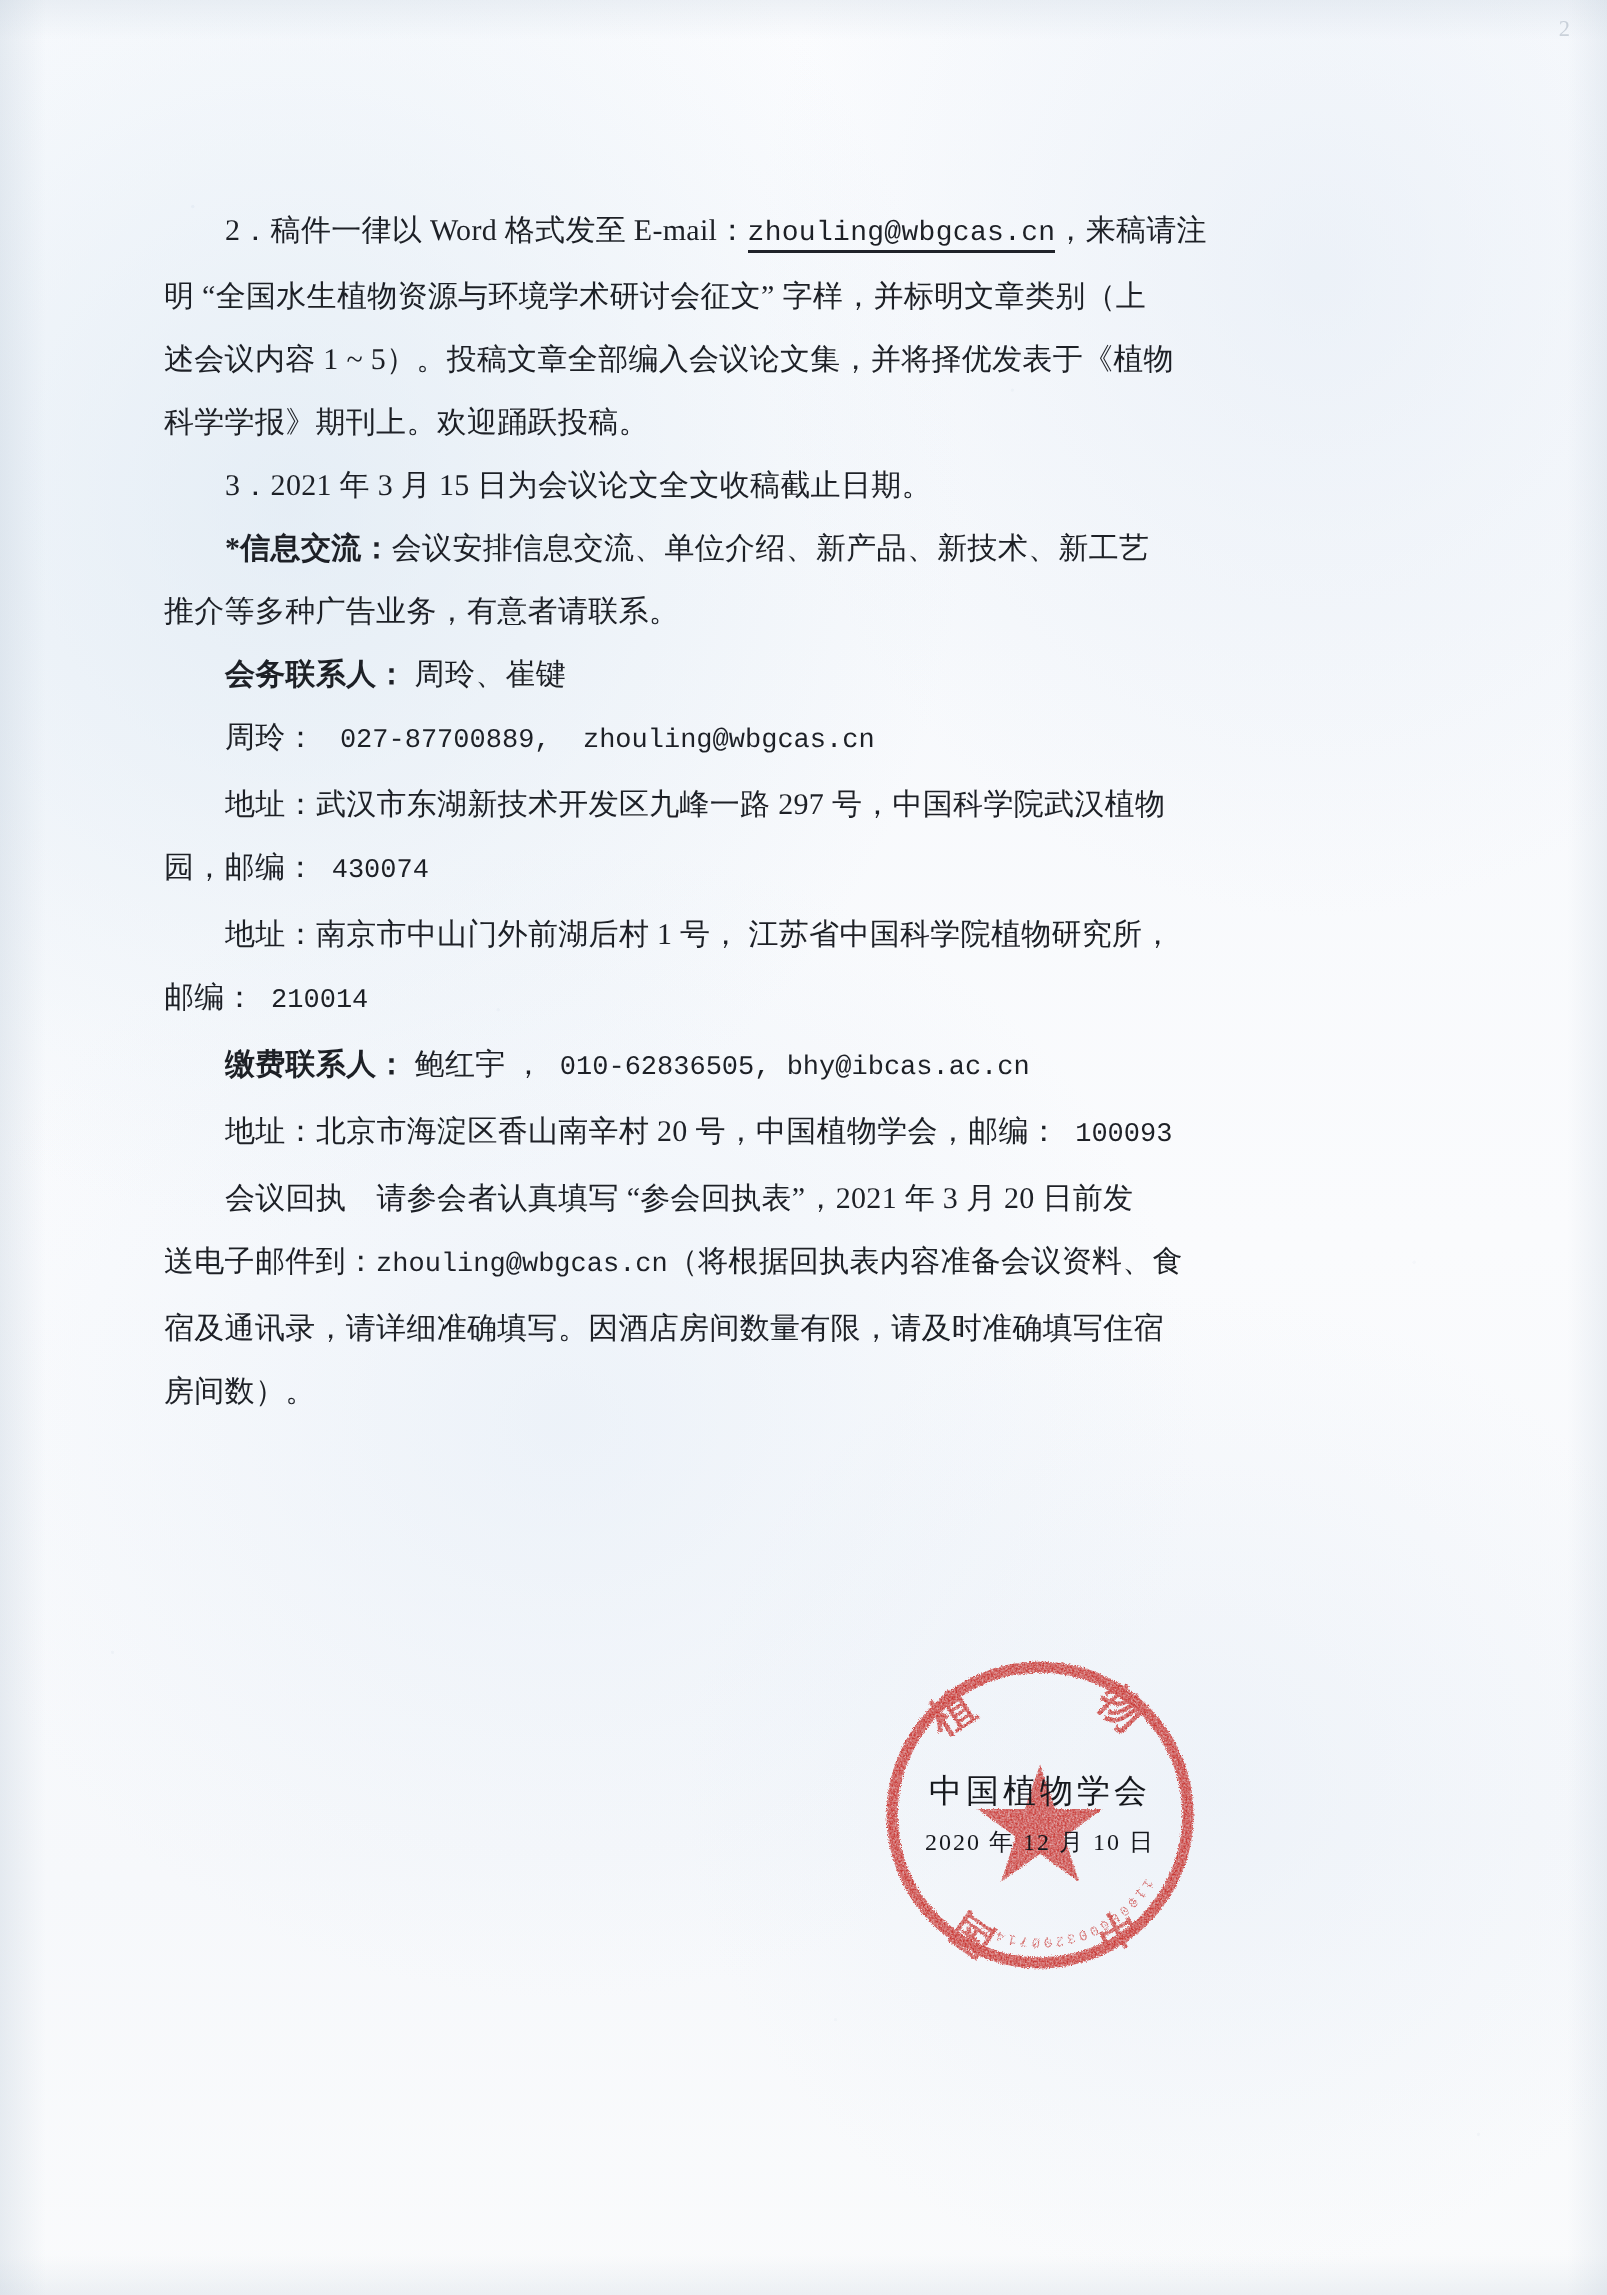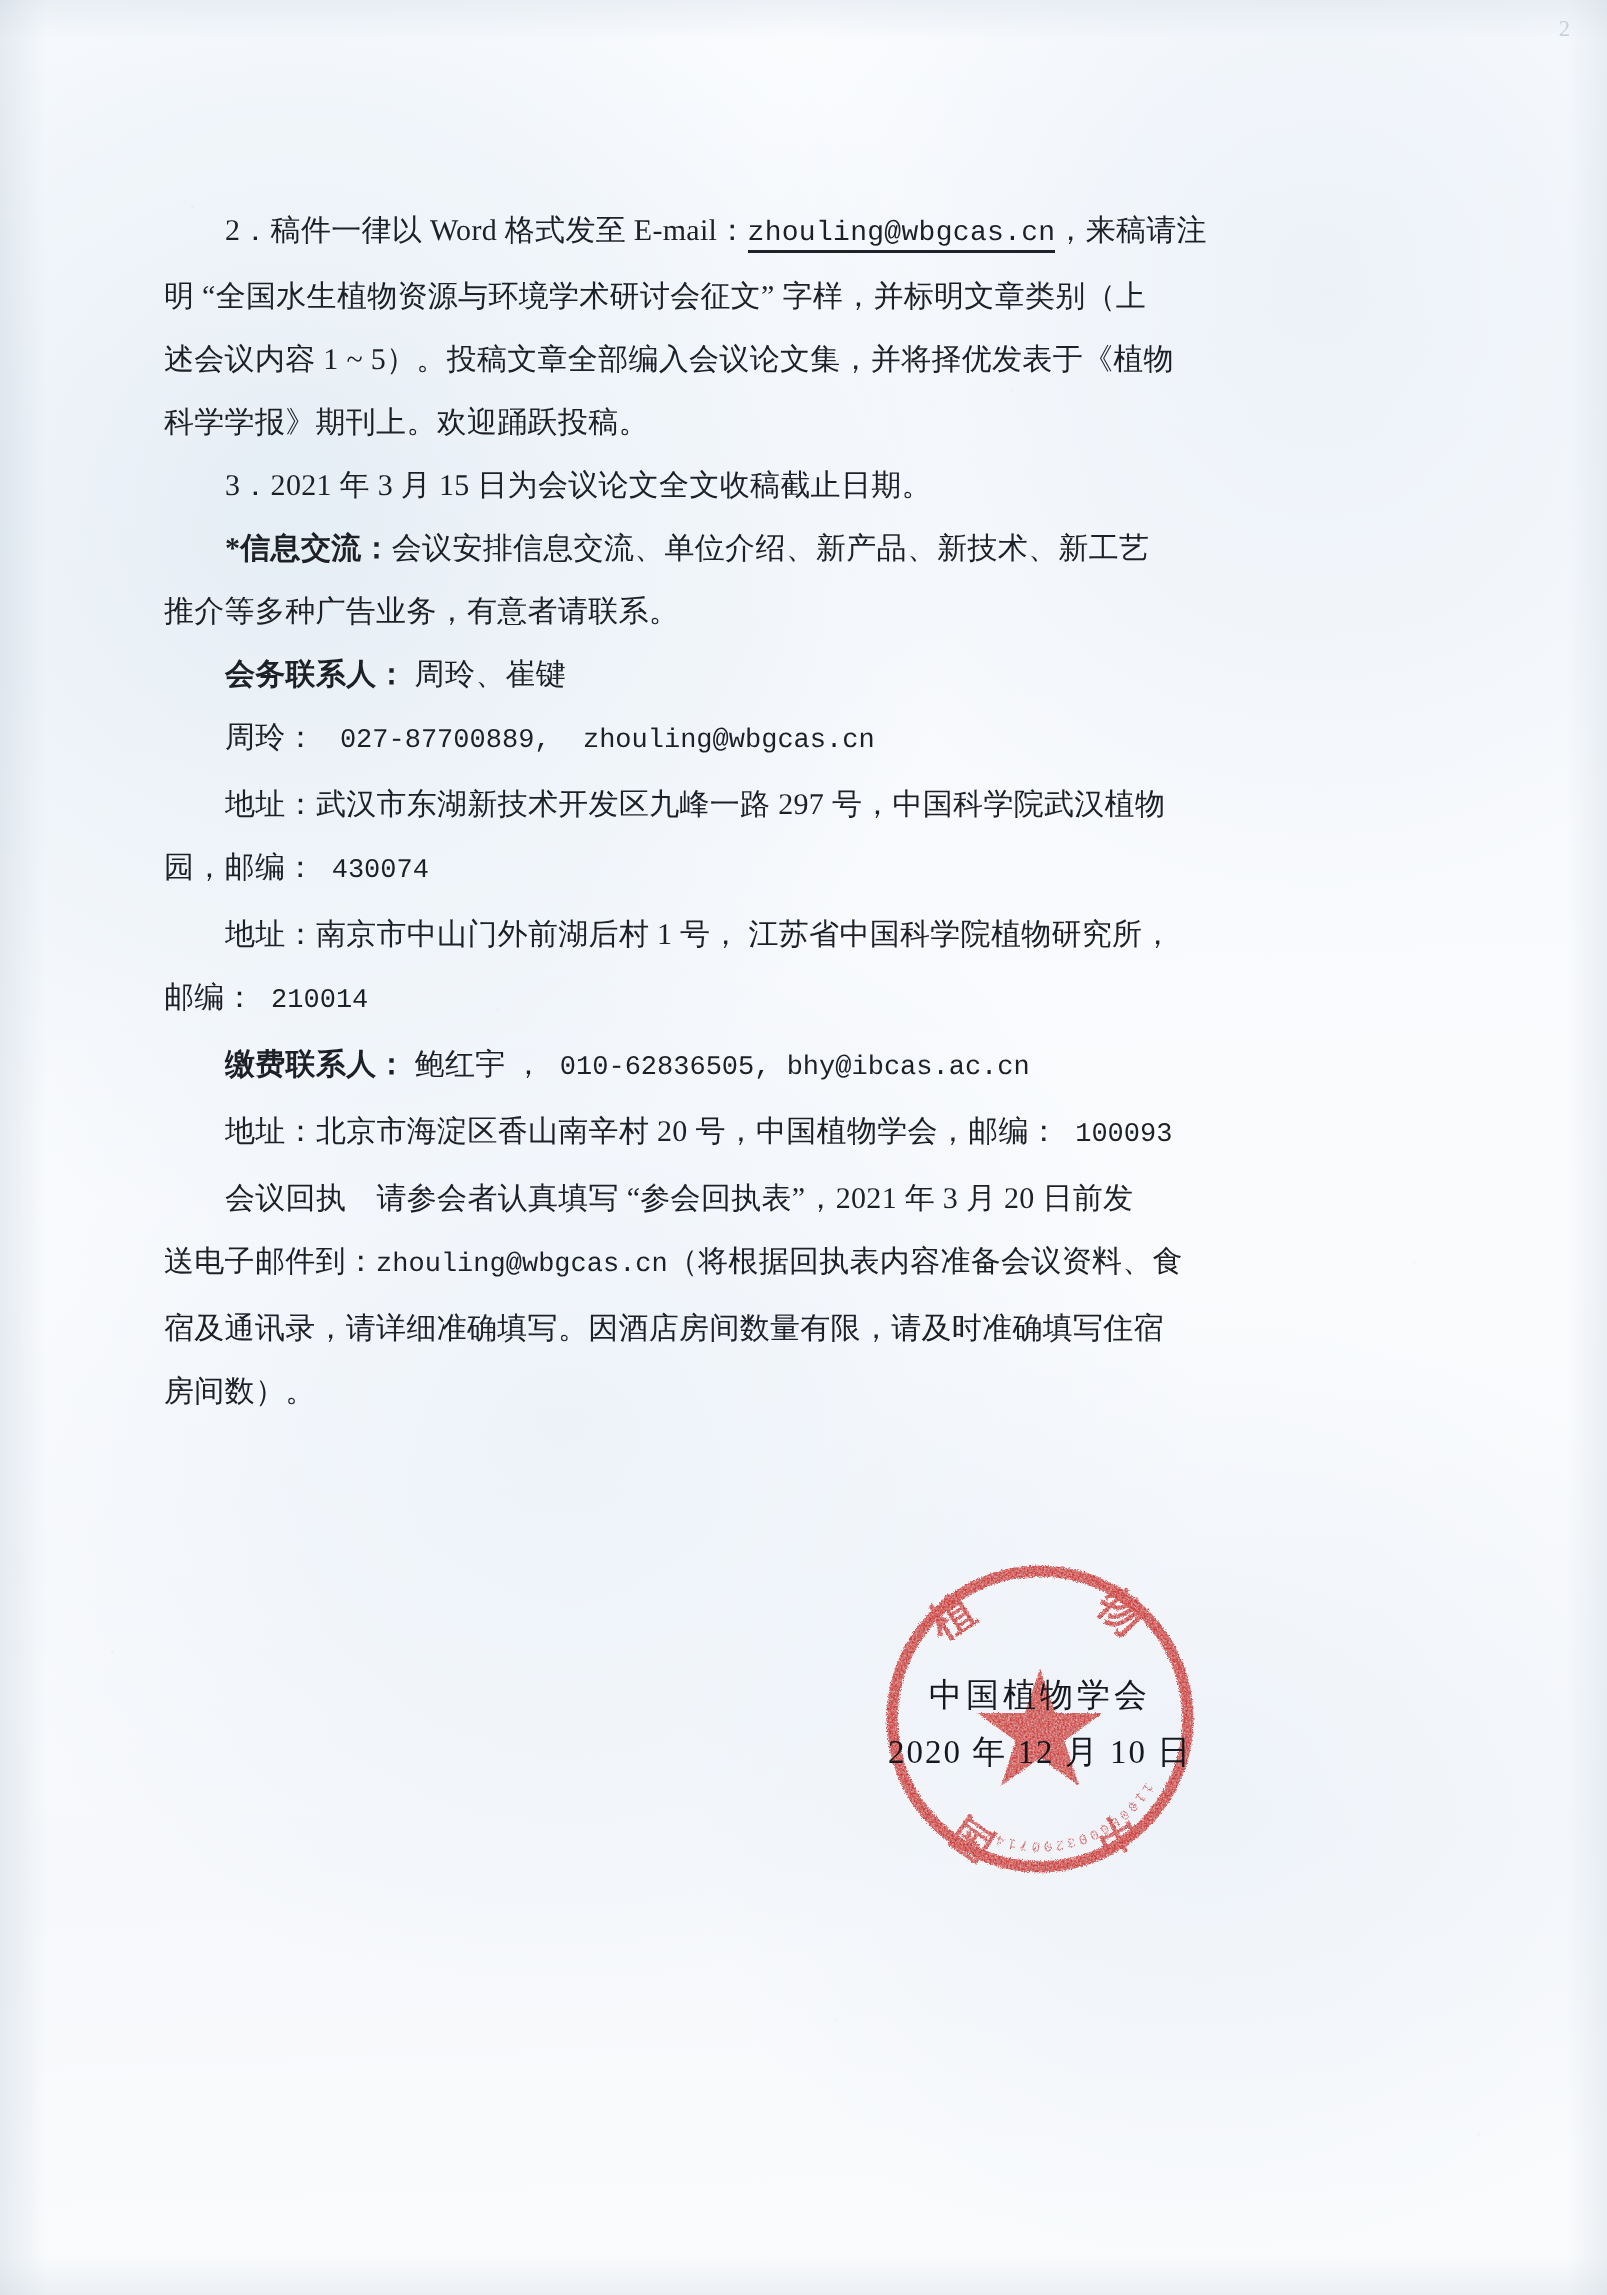--- a/index.html
+++ b/index.html
@@ -85,21 +85,21 @@
     font-family: "Liberation Mono", "DejaVu Sans Mono", monospace;
     font-size: 28px;
     border-bottom: 3.3px solid #20232a;
     padding-bottom: 1.3px;
   }
 
   
   .seal-wrap {
     position: absolute;
     left: 865px;
-    top: 1544px;
+    top: 1640px;
     width: 350px;
     height: 350px;
   }
   .seal-svg { width: 100%; height: 100%; display:block; }
 
   .seal-text-line {
     position: absolute;
     left: 0;
     width: 100%;
     text-align: center;
@@ -107,21 +107,21 @@
     font-family: "Liberation Serif", "DejaVu Serif", serif;
     white-space: pre;
   }
   .seal-org {
     top: 129px;
     font-size: 33px;
     letter-spacing: 4px;
   }
   .seal-date {
     top: 186px;
-    font-size: 33px;
+    font-size: 24px;
     letter-spacing: 2px;
   }
 
   
   .corner-ghost {
     position: absolute;
     right: 37px;
     top: 16px;
     font-size: 22.5px;
     color: #9aa6b4;

